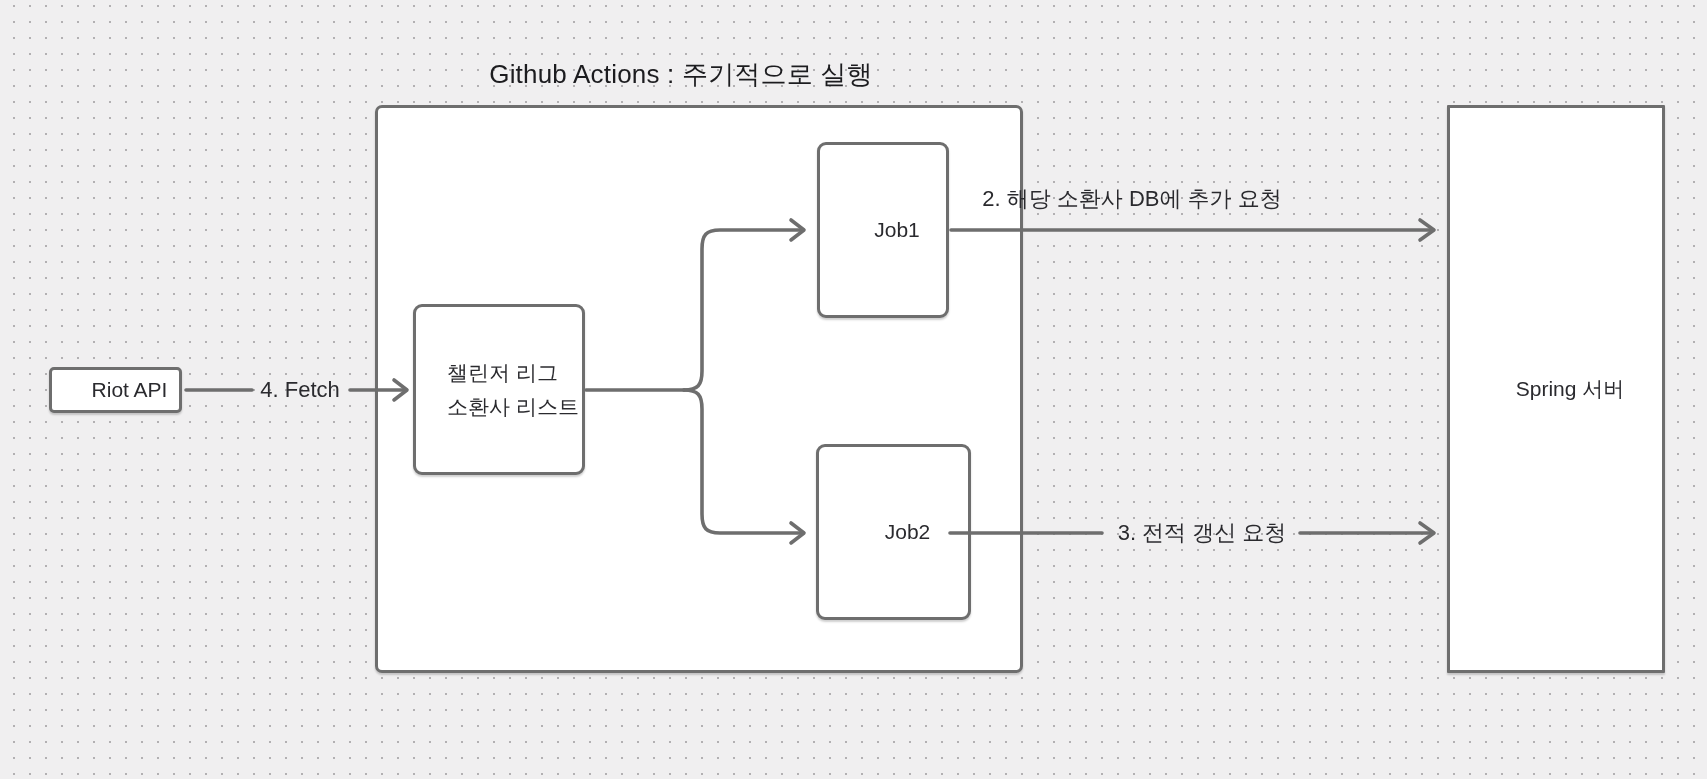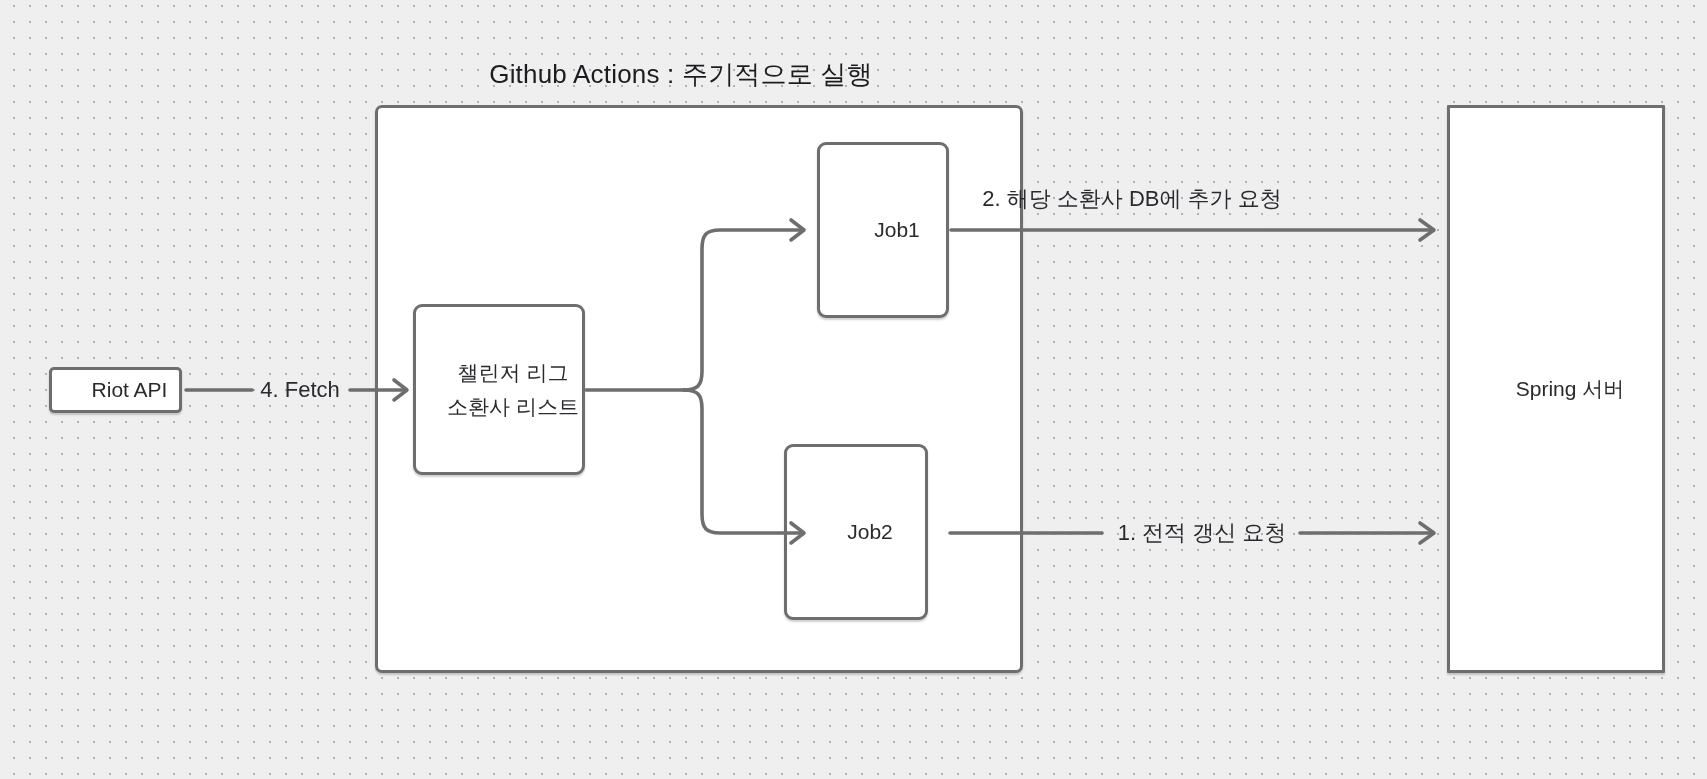--- a/index.html
+++ b/index.html
@@ -22,31 +22,31 @@
   }
   .diagram-title{
     position:absolute;left:681px;top:74px;transform:translate(-50%,-50%);
     font-size:26px;font-weight:500;color:var(--title-color);
     white-space:nowrap;letter-spacing:.2px;
   }
   .node{
     position:absolute;background:var(--node-fill);
     border:3.5px solid var(--line);
     display:flex;align-items:center;justify-content:center;
-    color:var(--text);text-align:center;
+    color:var(--text);text-align:left;
     box-shadow:0 2px 2px rgba(40,40,40,.22);
     padding-left:28px;
   }
   .node .label{font-size:21px;line-height:1.6;white-space:nowrap;}
   .container-box{left:375px;top:105px;width:648px;height:568px;border-radius:7px;z-index:1;}
   .spring-box{left:1447px;top:105px;width:218px;height:568px;border-radius:1px;z-index:1;}
   .riot-box{left:49px;top:367px;width:133px;height:46px;border-radius:5px;z-index:2;}
   .challenger-box{left:413px;top:304px;width:172px;height:171px;border-radius:9px;z-index:2;}
   .job1-box{left:817px;top:142px;width:132px;height:176px;border-radius:9px;z-index:2;}
-  .job2-box{left:784px;top:444px;width:144px;height:176px;border-radius:9px;z-index:2;}
+  .job2-box{left:816px;top:444px;width:155px;height:176px;border-radius:9px;z-index:2;}
   svg.edges{position:absolute;left:0;top:0;width:1707px;height:779px;z-index:3;pointer-events:none;}
   svg.edges path{stroke:var(--line);stroke-width:3.6;fill:none;stroke-linecap:round;stroke-linejoin:round;}
   .edge-label{
     position:absolute;transform:translate(-50%,-50%);
     font-size:22px;color:var(--text);white-space:nowrap;z-index:4;
   }
   .edge-label-fetch{left:300px;top:390px;}
   .edge-label-db-add{left:1132px;top:183px;margin-top:16px;}
   .edge-label-record-update{left:1202px;top:533px;}
 </style>
@@ -99,15 +99,15 @@
     <path d="M951 230 H1431"></path>
     <path d="M1420 220 L1434 230 L1420 240"></path>
 
     <path d="M950 533 H1102"></path>
     <path d="M1300 533 H1431"></path>
     <path d="M1420 523 L1434 533 L1420 543"></path>
   </svg>
 
   <div class="edge-label edge-label-fetch">4. Fetch</div>
   <div class="edge-label edge-label-db-add">2. 해당 소환사 DB에 추가 요청</div>
-  <div class="edge-label edge-label-record-update">1. 전적 갱신 요청</div>
+  <div class="edge-label edge-label-record-update">3. 전적 갱신 요청</div>
 
 </div>
 
 </body></html>

